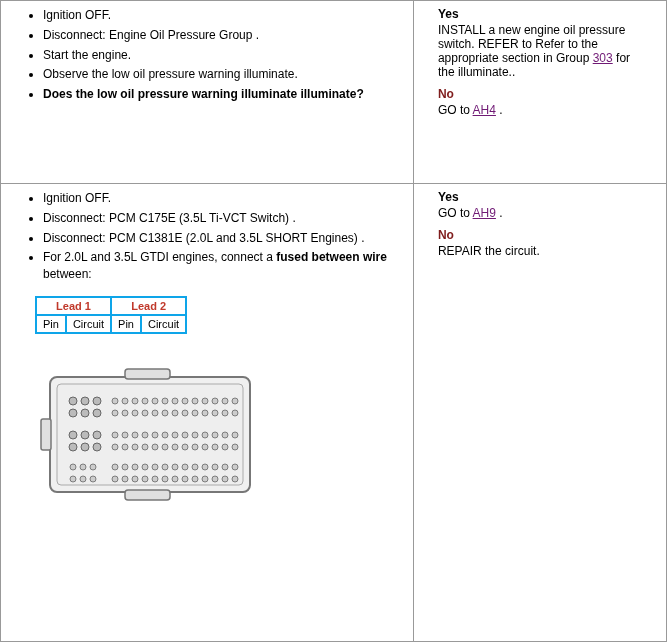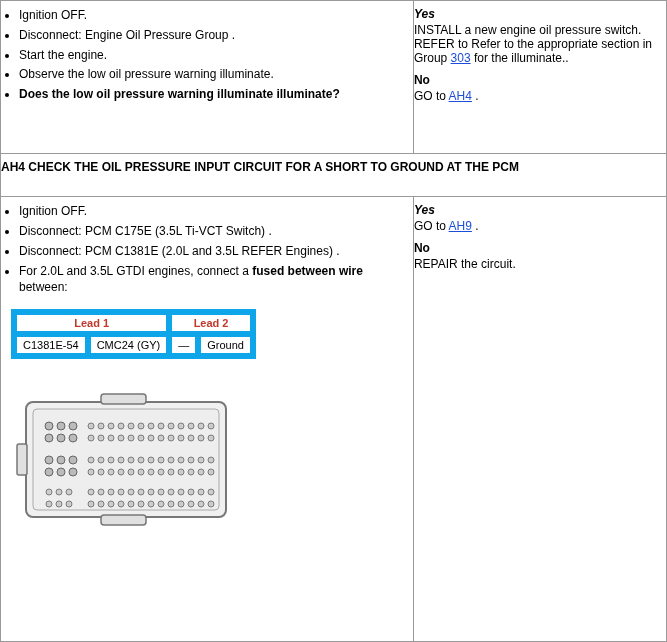--- a/index.html
+++ b/index.html
@@ -16,73 +16,72 @@
       flex-direction: column;
     }
     .main-table {
       width: 100%;
       border-collapse: collapse;
       flex: 1;
     }
     .main-table td {
       border: 1px solid #999;
       vertical-align: top;
-      padding: 6px 0;
+      padding: 6px 24px;
     }
     .left-col {
       width: 62%;
     }
     .right-col {
       width: 38%;
     }
     ul {
       margin-left: 18px;
       padding: 0;
     }
     ul li {
       margin-bottom: 3px;
       line-height: 1.4;
     }
     .bold { font-weight: bold; }
     .link {
-      color: #1d4ed8;
+      color: #701a75;
       text-decoration: underline;
       cursor: pointer;
     }
     .section-header {
       font-weight: bold;
       margin-bottom: 6px;
       font-size: 12px;
     }
     .yes-no-section {
       margin-bottom: 8px;
     }
     .yes-label {
       font-weight: bold;
       color: #000;
       margin-bottom: 2px;
-      font-style: italic;
     }
     .no-label {
       font-weight: bold;
-      color: #000000;
+      color: #7f1d1d;
       margin-top: 8px;
       margin-bottom: 2px;
     }
     
     .pin-table-wrapper {
       margin: 10px 0 10px 10px;
       display: inline-block;
     }
     .pin-table {
       border-collapse: collapse;
       font-size: 11px;
     }
     .pin-table td, .pin-table th {
-      border: 6px solid #0ea5e9;
+      border: 2px solid #0ea5e9;
       padding: 2px 6px;
       text-align: center;
     }
     .lead-header {
       text-align: center;
       color: #c0392b;
       font-weight: bold;
     }
   </style>
 </head>
@@ -128,56 +127,51 @@
           <div>
             <span>GO to</span>
             <span> </span>
             <span class="link">AH4</span>
             <span> .</span>
           </div>
         </div>
       </td>
     </tr>
 
-    <tr>
-      <td colspan="2">
-        <div class="section-header">AH4 CHECK THE OIL PRESSURE INPUT CIRCUIT FOR A SHORT TO GROUND AT THE PCM</div>
-      </td>
-    </tr>
 
     <tr>
       <td class="left-col">
         <ul>
           <li>
             <span>Ignition OFF.</span>
           </li>
           <li>
             <span>Disconnect: PCM C175E (3.5L Ti-VCT Switch) .</span>
           </li>
           <li>
-            <span>Disconnect: PCM C1381E (2.0L and 3.5L REFER Engines) .</span>
+            <span>Disconnect: PCM C1381E (2.0L and 3.5L SHORT Engines) .</span>
           </li>
           <li>
             <span>For 2.0L and 3.5L GTDI engines, connect a <strong>fused between wire</strong> between:</span>
           </li>
         </ul>
 
         
         <div class="pin-table-wrapper">
           <table class="pin-table">
             <tbody>
                   <tr>
               <td colspan="2" class="lead-header">Lead 1</td>
               <td colspan="2" class="lead-header">Lead 2</td>
             </tr>
             <tr>
-              <td>C1381E-54</td>
-              <td>CMC24 (GY)</td>
-              <td>—</td>
-              <td>Ground</td>
+              <td>Pin</td>
+              <td>Circuit</td>
+              <td>Pin</td>
+              <td>Circuit</td>
             </tr>
           </tbody>
               </table>
         </div>
 
         
         <div style="margin-top: 20px; margin-left: 10px;">
           <svg width="230" height="135" xmlns="http://www.w3.org/2000/svg">
 
             <rect x="15" y="10" width="200" height="115" rx="7" ry="7" fill="#f0f0f0" stroke="#777" stroke-width="2"></rect>

